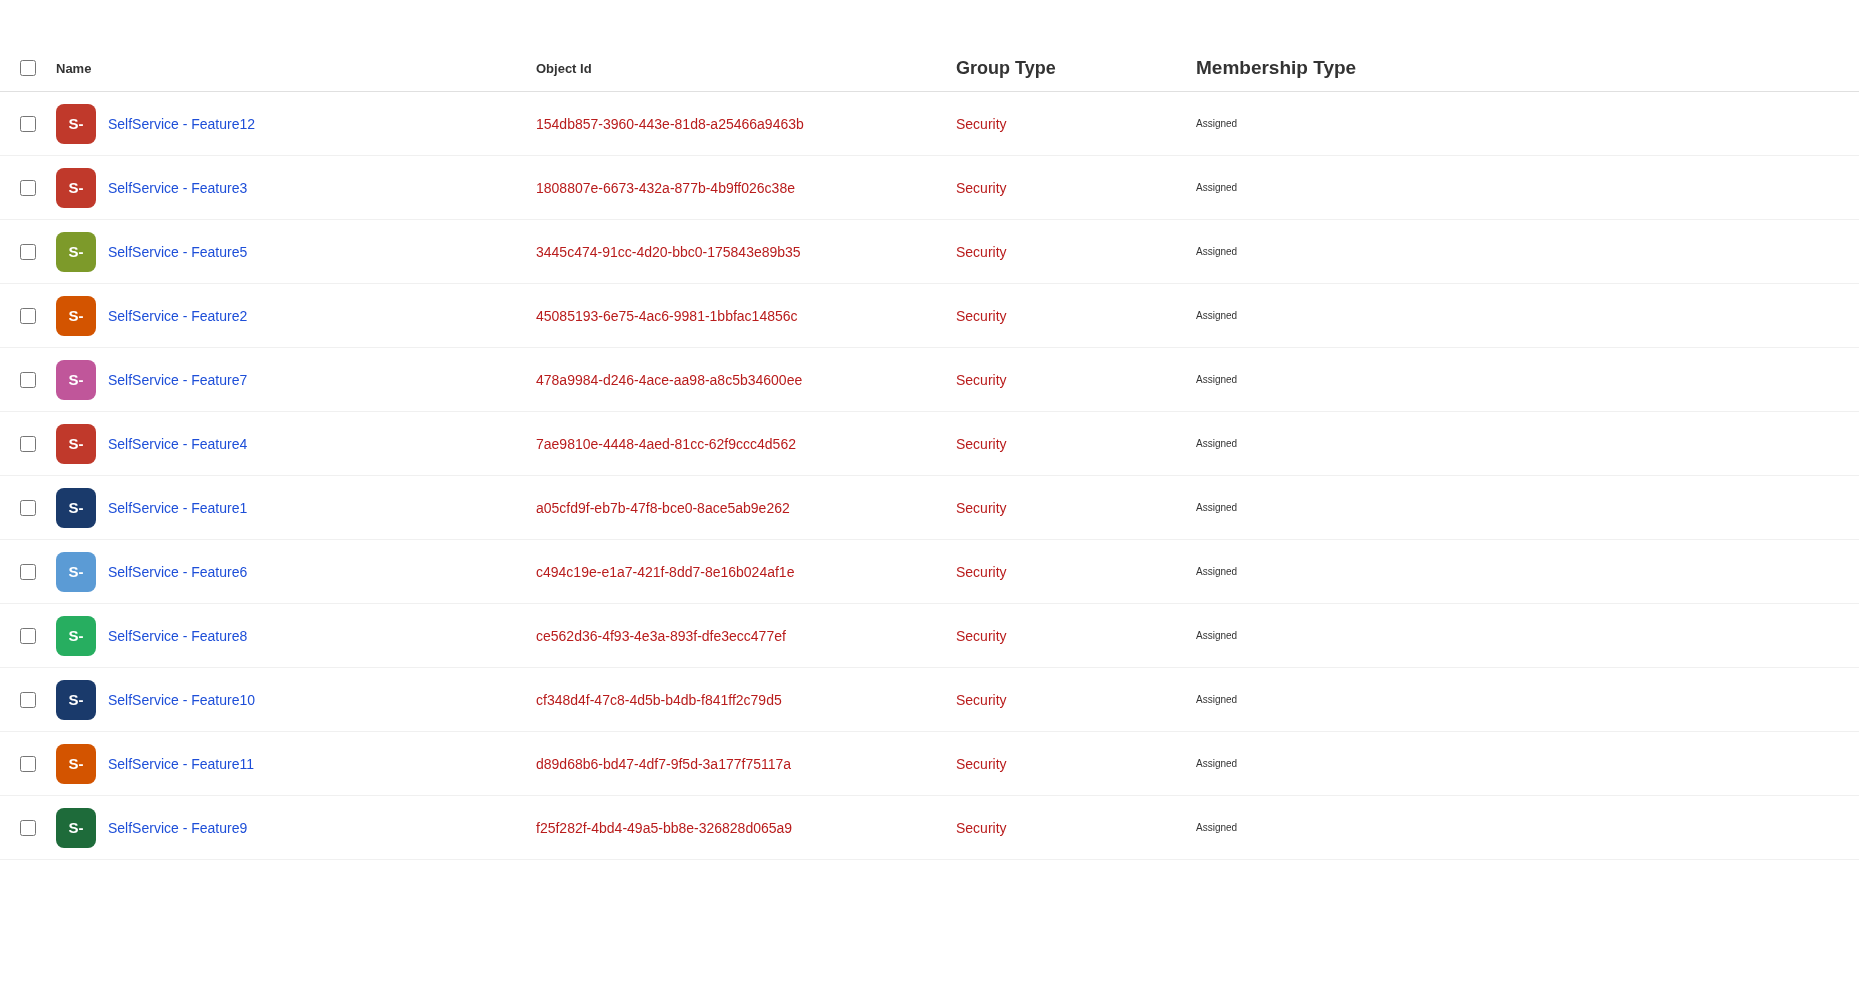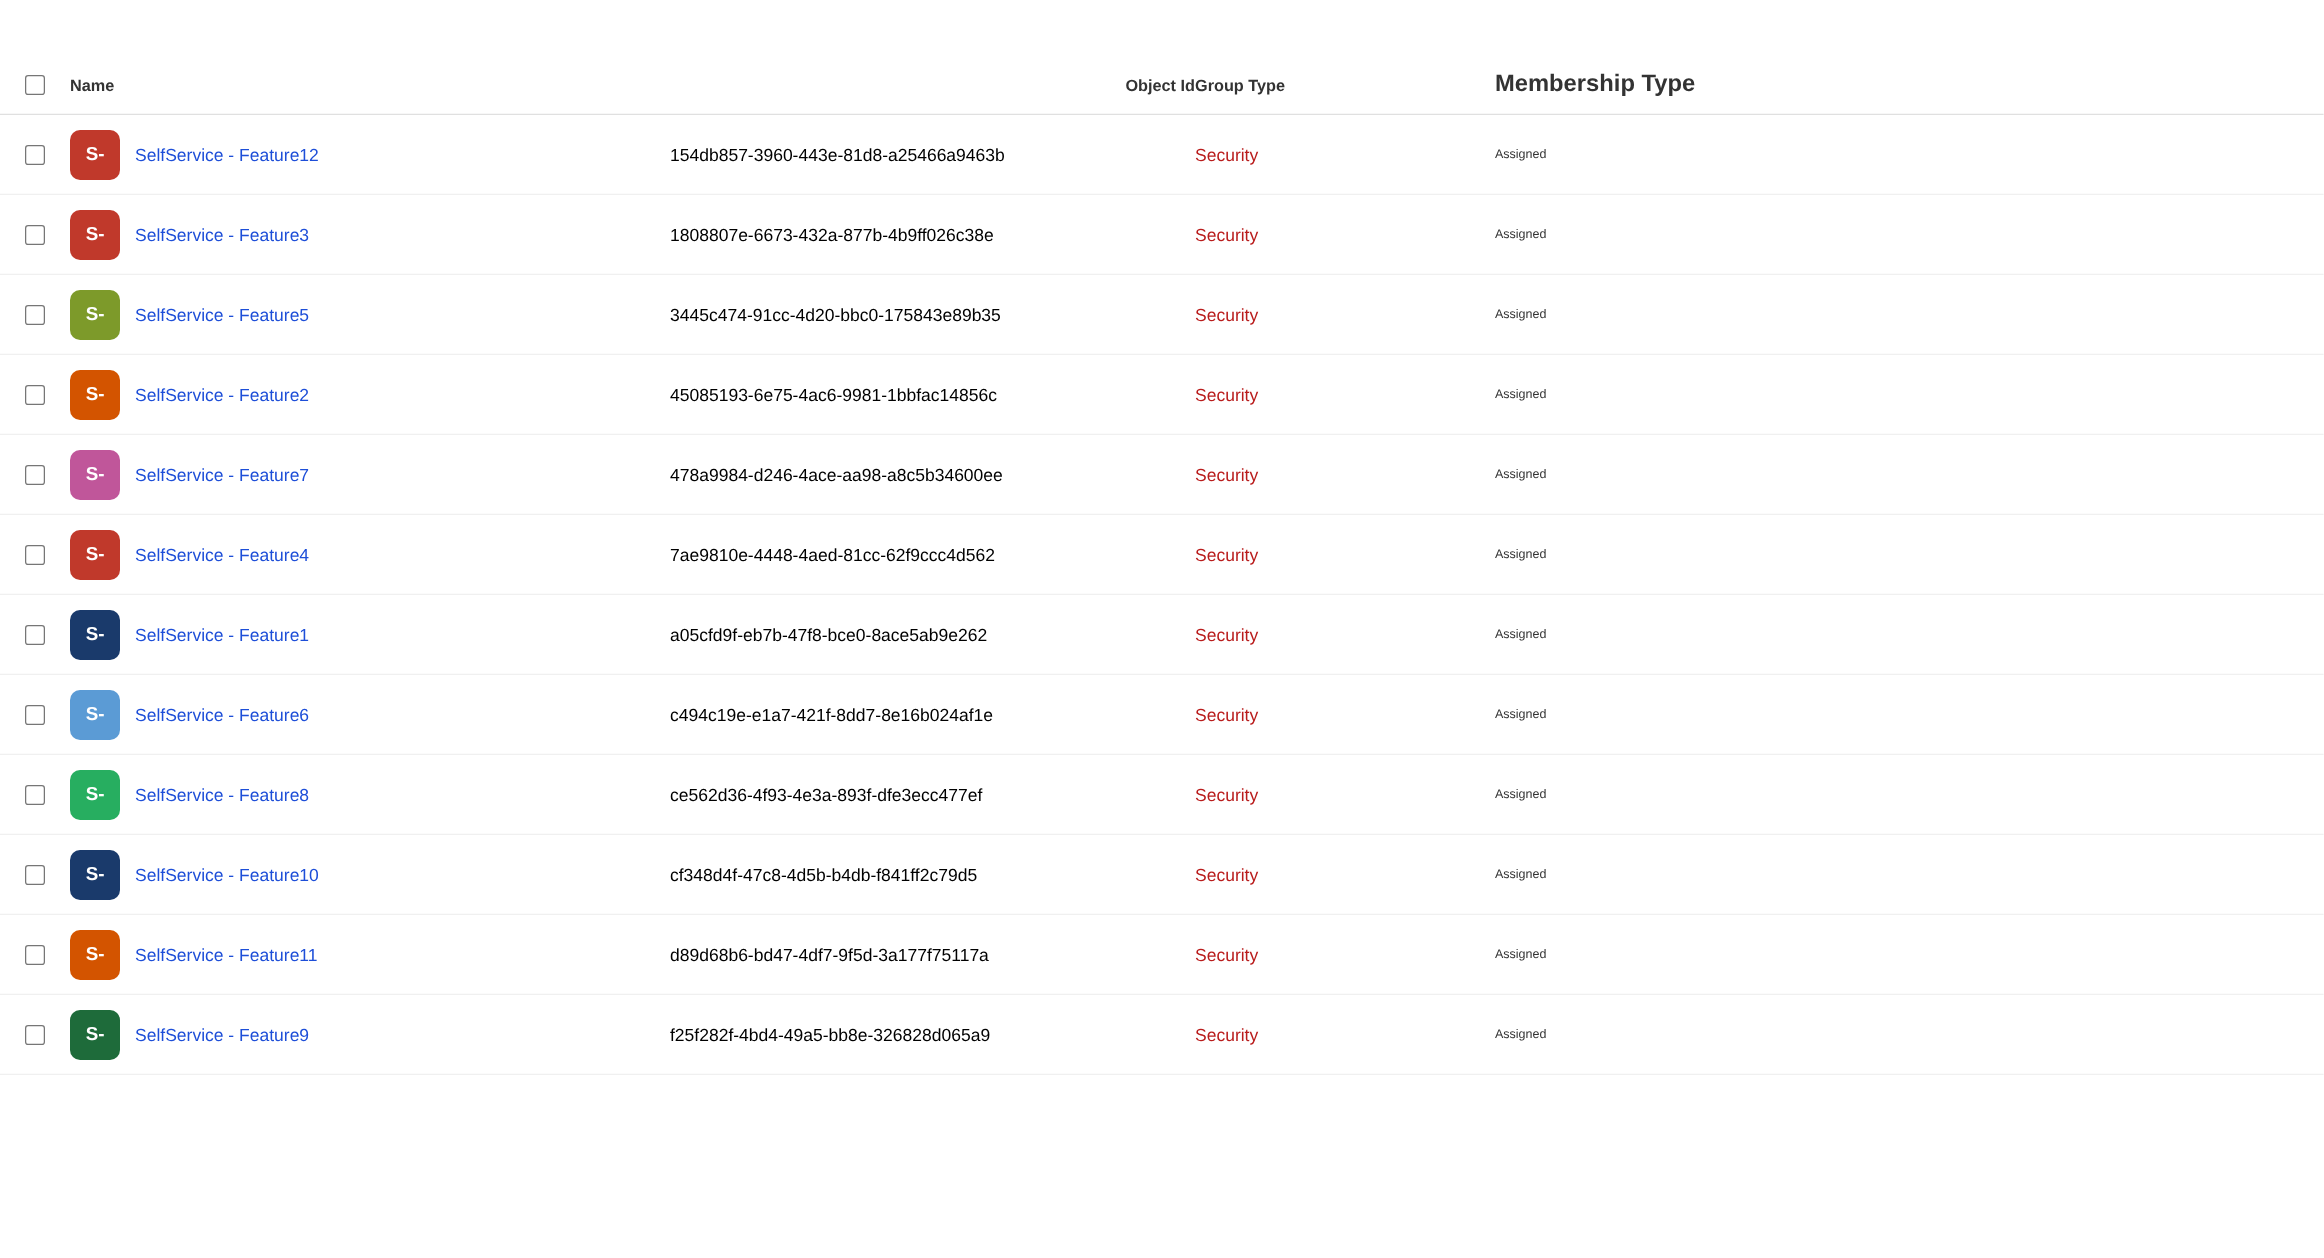--- a/index.html
+++ b/index.html
@@ -39,27 +39,26 @@
       font-weight: 600;
       font-size: 13px;
       color: #333;
     }
     .col-object-id {
       width: 420px;
       flex-shrink: 0;
       font-weight: 600;
       font-size: 13px;
       color: #333;
-      text-align: right;
     }
     .col-group-type {
       width: 240px;
       flex-shrink: 0;
       font-weight: 600;
-      font-size: 13px;
+      font-size: 18px;
       color: #333;
     }
     .col-membership-type {
       flex: 1;
       font-weight: 600;
       font-size: 19px;
       color: #333;
     }
     .table-row {
       display: flex;
@@ -78,21 +77,21 @@
       width: 480px;
       flex-shrink: 0;
       display: flex;
       align-items: center;
       gap: 12px;
     }
     .row-object-id {
       width: 420px;
       flex-shrink: 0;
       font-size: 14px;
-      color: #000000;
+      color: #b91c1c;
     }
     .row-group-type {
       width: 240px;
       flex-shrink: 0;
       font-size: 14px;
       color: #b91c1c;
     }
     .row-membership-type {
       flex: 1;
       font-size: 10px;

